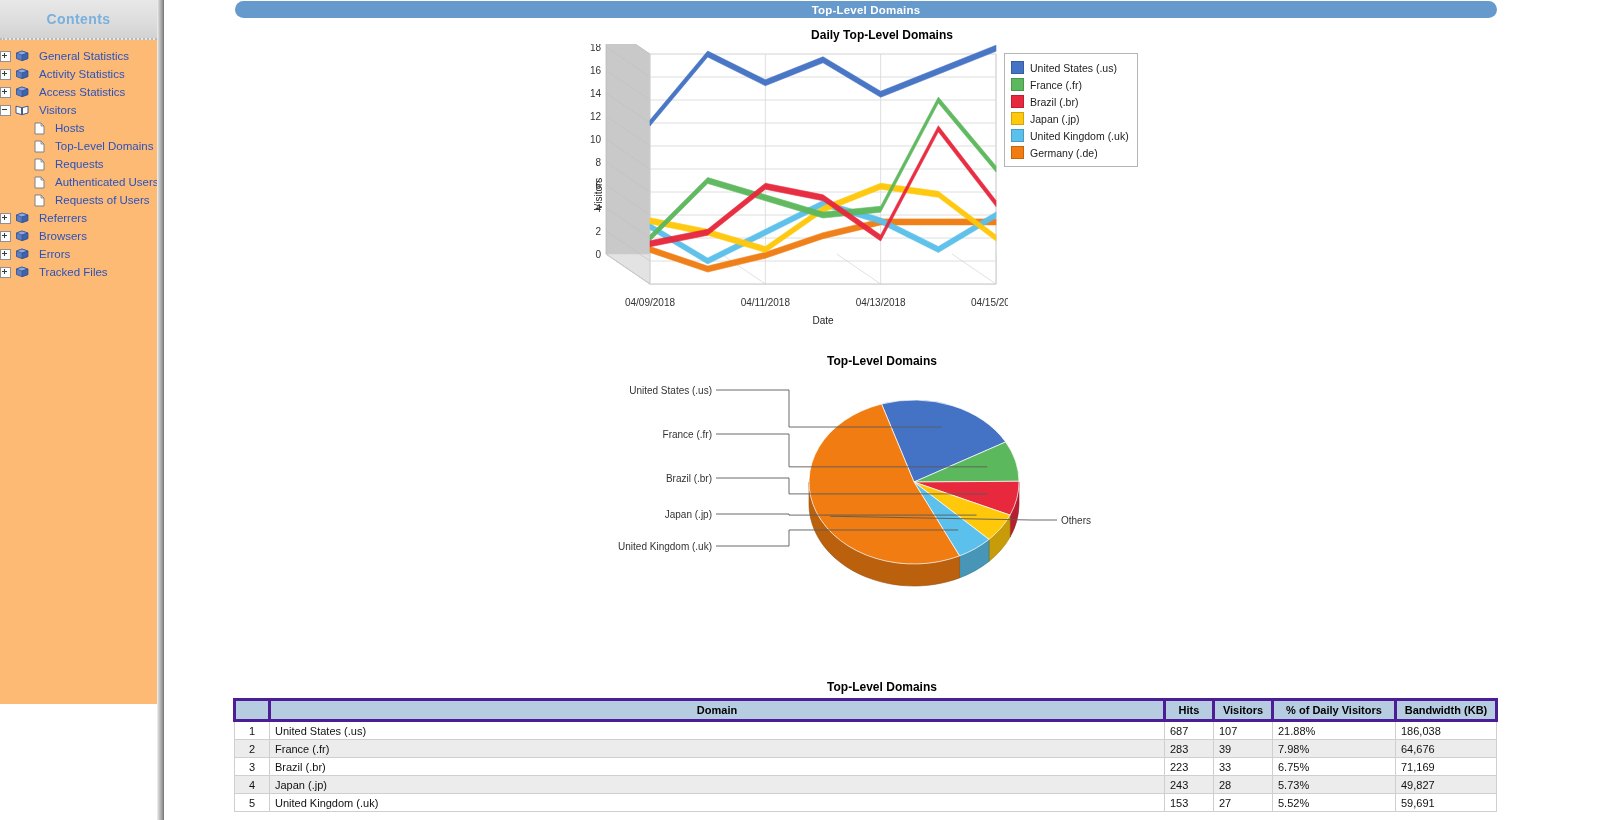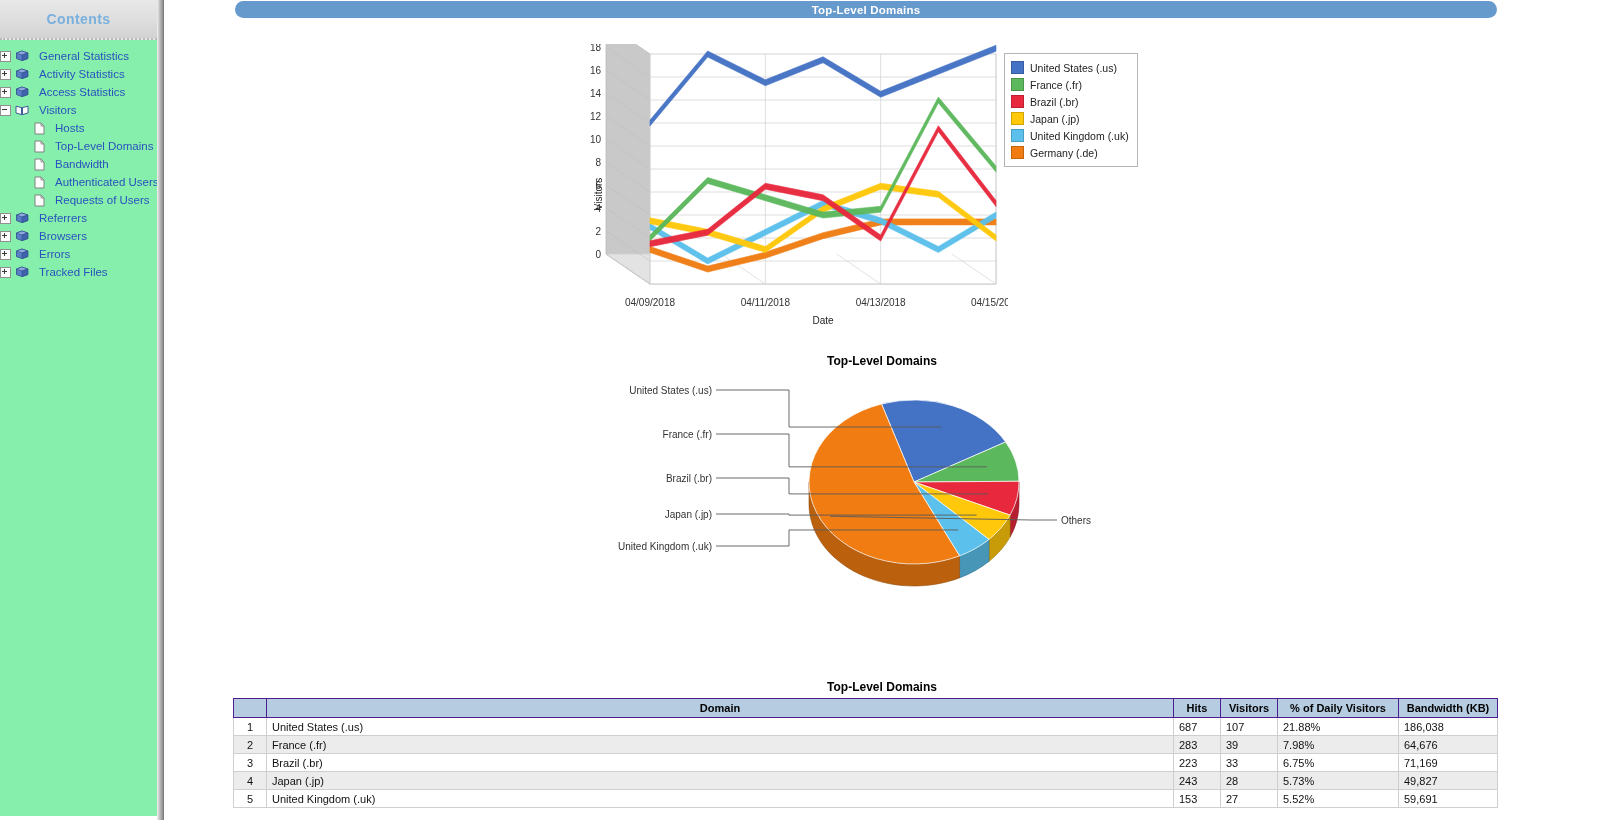--- a/index.html
+++ b/index.html
@@ -7,22 +7,22 @@
     width: 1600px; height: 820px;
     overflow: hidden;
     background: #ffffff;
     font-family: "Liberation Sans", sans-serif;
   }
   .page { position: relative; width: 1600px; height: 820px; }
 
   
   .sidebar {
     position: absolute; left: 0; top: 0;
-    width: 157px; height: 816px;
-    background: #86efac;
+    width: 157px; height: 704px;
+    background: #fdba74;
     overflow: hidden;
   }
   .sidebar-header {
     height: 38px;
     background: linear-gradient(to bottom, #e8e8e8 0%, #dcdcdc 60%, #d2d2d2 100%);
     border-bottom: 2px dotted #b9b9b9;
     display: flex; align-items: center; justify-content: center;
   }
   .sidebar-title {
     font-size: 14px; font-weight: bold; color: #79b0de;
@@ -105,21 +105,21 @@
   
   .piechart { position: absolute; left: 420px; top: 374px; width: 560px; height: 250px; }
 
   
   .tbl-wrap { position: absolute; left: 69px; top: 698px; width: 1265px; }
   table.data {
     border-collapse: collapse; width: 1265px;
     font-size: 11px; color: #111;
   }
   table.data th {
-    background: #b6cce1; border: 1px solid #4c1d95;
+    background: #b6cce1; border: 3px solid #4c1d95;
     height: 18px; font-size: 11px; font-weight: bold; color: #000;
     padding: 0 5px;
   }
   table.data th.rank-h { width: 22px; }
   table.data th.dom-h { }
   table.data th.hits-h { width: 36px; }
   table.data th.vis-h { width: 46px; }
   table.data th.pct-h { width: 110px; }
   table.data th.bw-h  { width: 88px; }
   table.data td {
@@ -202,21 +202,21 @@
           </span>
           <span class="tree-label">Top-Level Domains</span>
         </div>
         <div class="tree-row child">
           <span style="display: inline-flex; margin-right: 5px;">
             <svg class="ico" width="11" height="13" viewBox="0 0 11 13">
   <path d="M1 1 L7 1 L10 4 L10 12 L1 12 Z" fill="#ffffff" stroke="#808080" stroke-width="1"></path>
   <path d="M7 1 L7 4 L10 4 Z" fill="#e2e2e2" stroke="#808080" stroke-width=".8"></path>
 </svg>
           </span>
-          <span class="tree-label">Bandwidth</span>
+          <span class="tree-label">Requests</span>
         </div>
         <div class="tree-row child">
           <span style="display: inline-flex; margin-right: 5px;">
             <svg class="ico" width="11" height="13" viewBox="0 0 11 13">
   <path d="M1 1 L7 1 L10 4 L10 12 L1 12 Z" fill="#ffffff" stroke="#808080" stroke-width="1"></path>
   <path d="M7 1 L7 4 L10 4 Z" fill="#e2e2e2" stroke="#808080" stroke-width=".8"></path>
 </svg>
           </span>
           <span class="tree-label">Authenticated Users</span>
         </div>
@@ -276,20 +276,21 @@
       </div>
   </div>
   <div class="v-divider"></div>
 
   <div class="main">
 
     <div class="banner">
       <span class="banner-text">Top-Level Domains</span>
     </div>
 
+    <div class="section-title" id="line-title">Daily Top-Level Domains</div>
 
     <div class="linechart">
       <svg id="line-svg" width="420" height="280" viewBox="0 0 420 280">
           <path d="M18 -20 L408 -20 L408 210 L18 210 Z" fill="#ffffff" stroke="none"></path>
           <path d="M18 -20 L62 10 L62 240 L18 210 Z" fill="#c9c9c9" stroke="#b4b4b4" stroke-width=".7"></path>
           <path d="M18 210 L408 210 L408 240 L62 240 Z" fill="#e3e3e3" stroke="#cfcfcf" stroke-width=".7"></path>
           <rect x="62" y="10" width="346" height="230" fill="#ffffff" stroke="#c8c8c8" stroke-width=".8"></rect>
           <line x1="62" y1="240" x2="408" y2="240" stroke="#d5d5d5" stroke-width=".8"></line>
           <line x1="18" y1="210" x2="62" y2="240" stroke="#c0c0c0" stroke-width=".6"></line>
           <text x="13" y="214" text-anchor="end" font-size="10" fill="#333" font-family="&quot;Liberation Sans&quot;, sans-serif">0</text>

